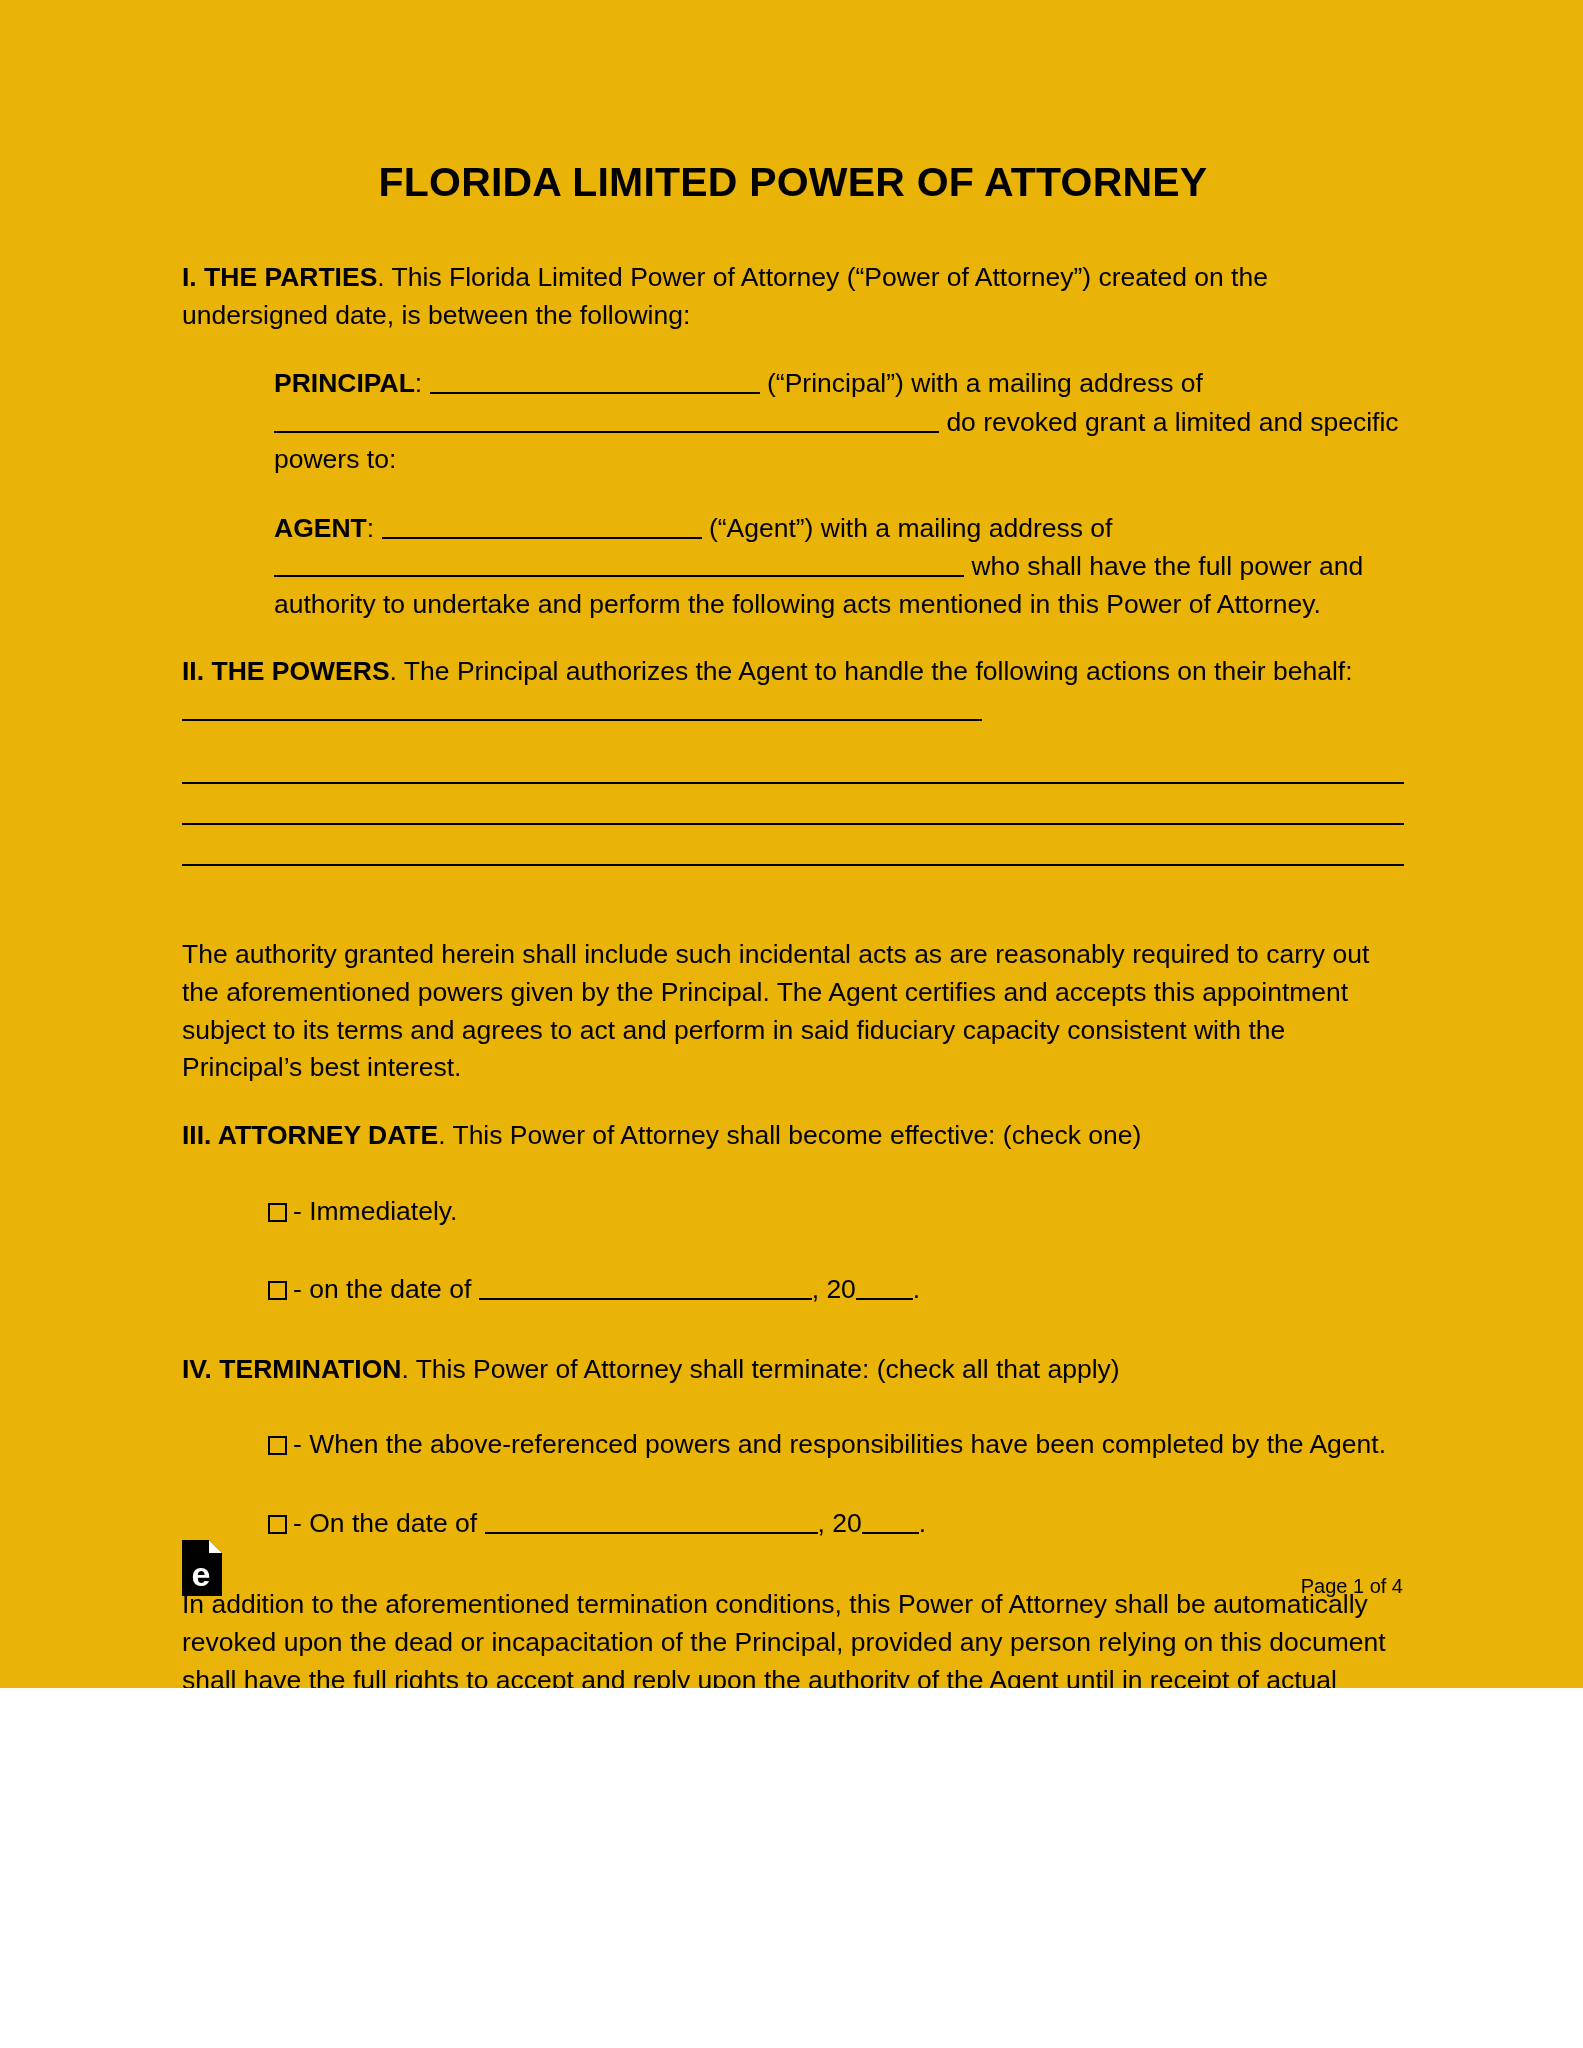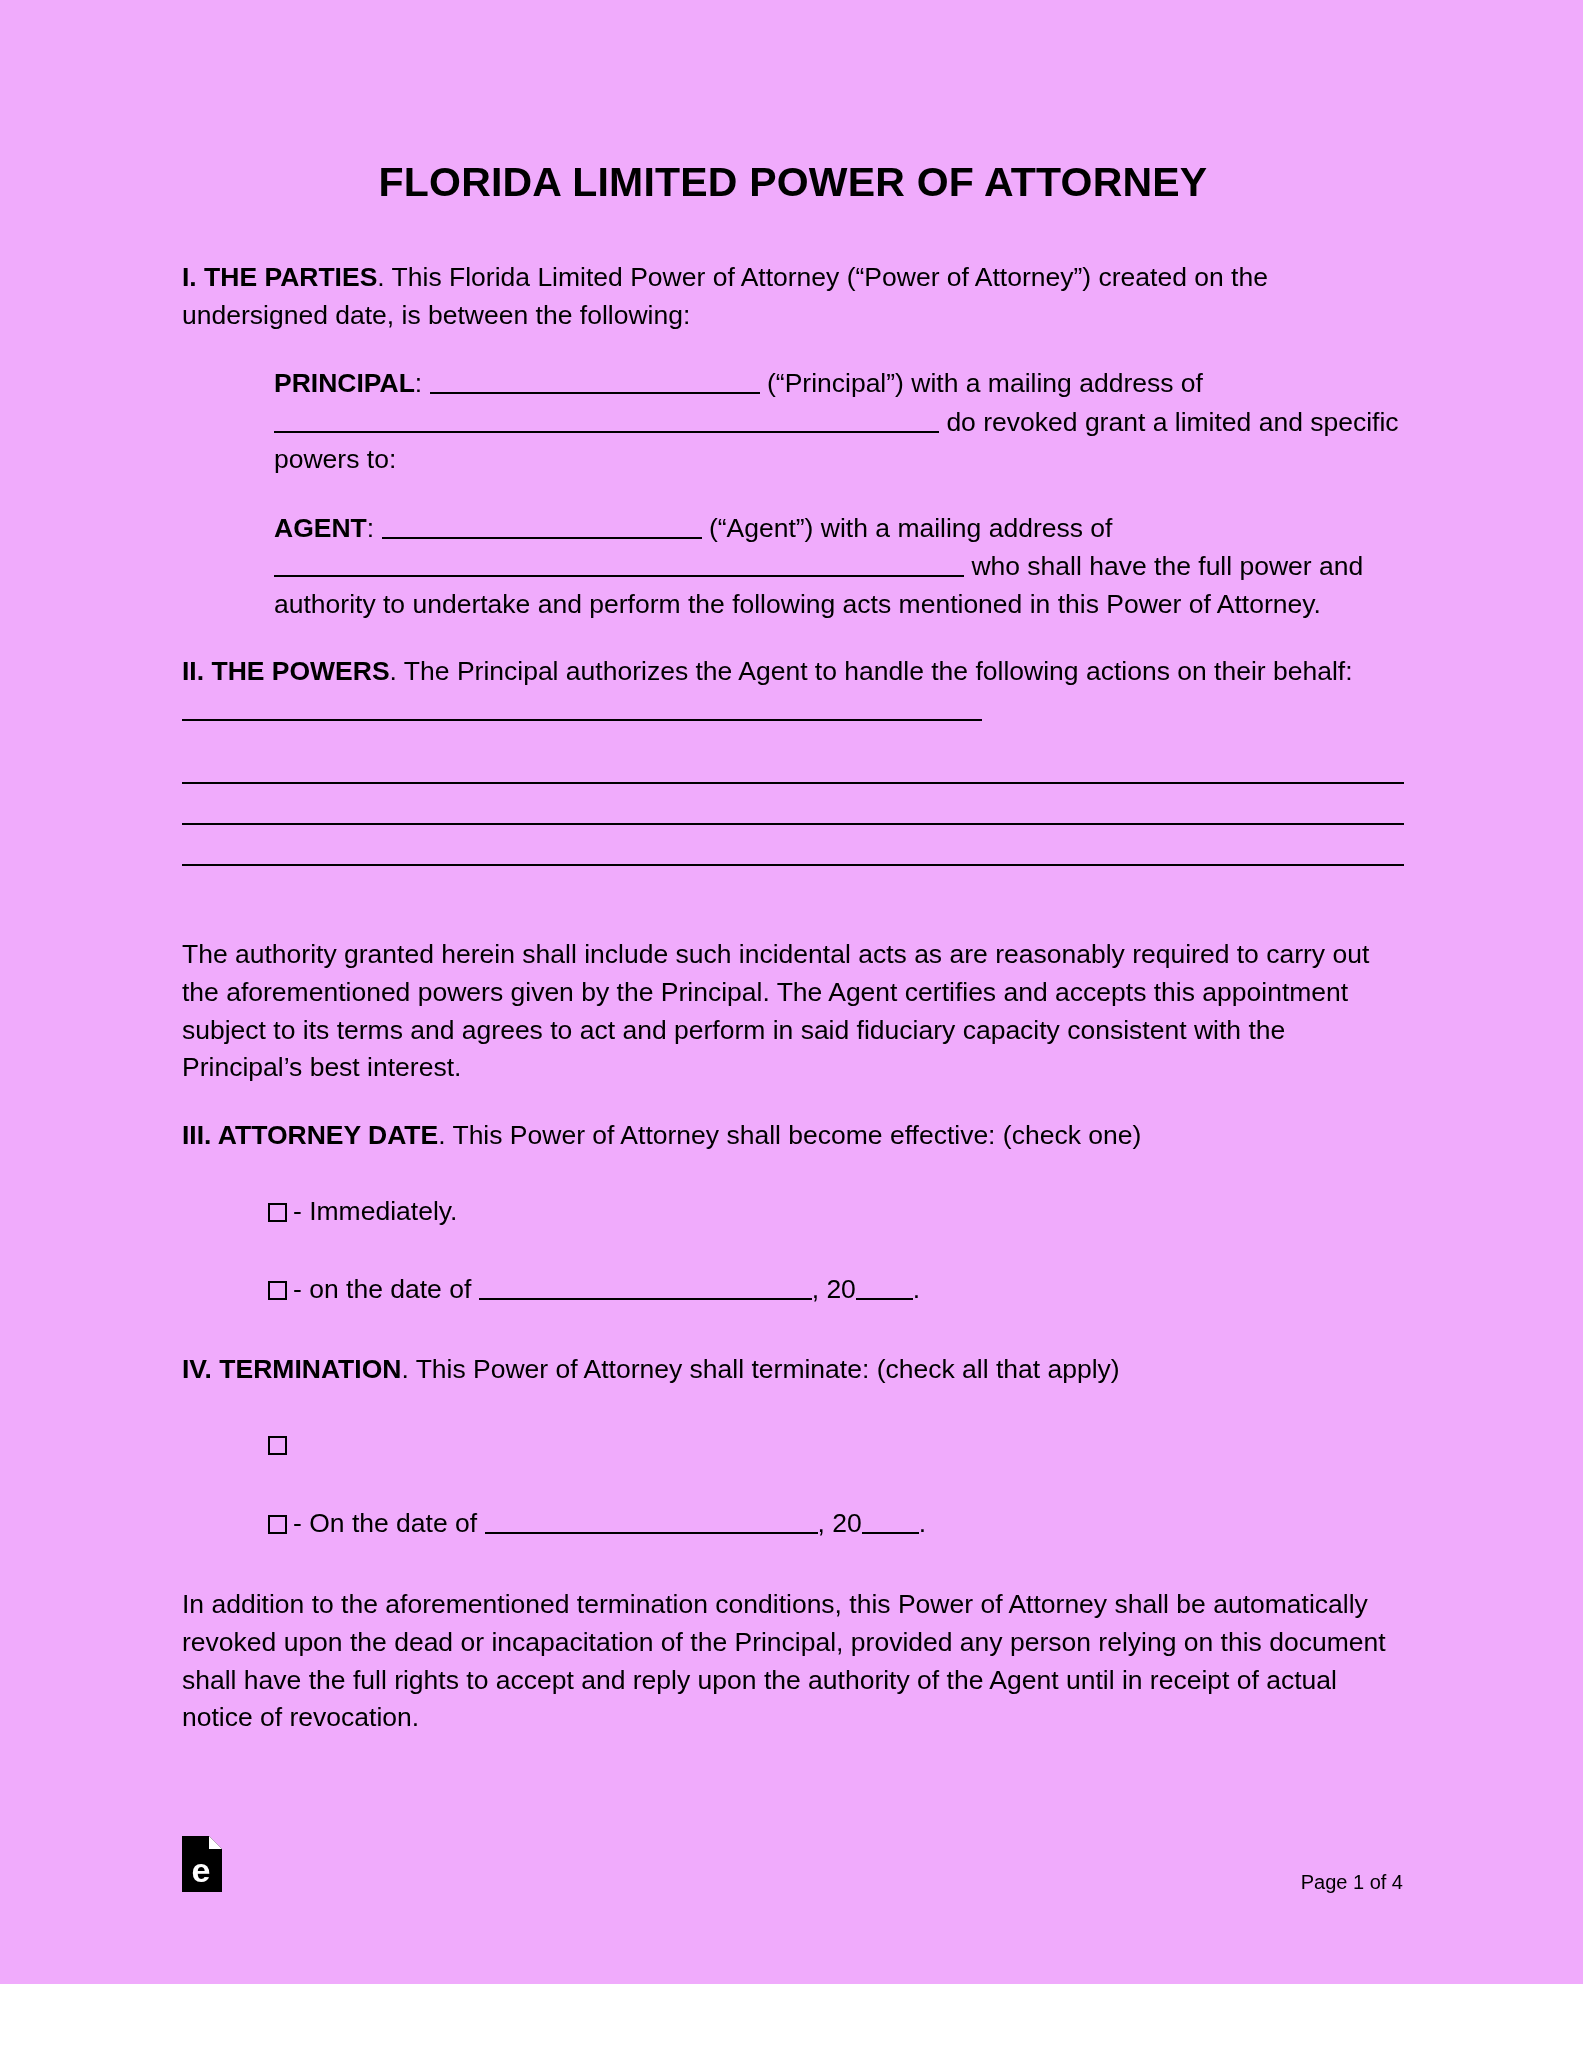--- a/index.html
+++ b/index.html
@@ -3,22 +3,22 @@
 <meta charset="utf-8">
 <style>
   html, body {
     margin: 0;
     padding: 0;
     background: #ffffff;
   }
   .page {
     position: relative;
     width: 1583px;
-    height: 1984px;
-    background: #f0abfc;
+    height: 1688px;
+    background: #eab308;
     font-family: "Liberation Sans", sans-serif;
     color: #000000;
     box-sizing: border-box;
     overflow: hidden;
   }
   .content {
     position: absolute;
     left: 182px;
     top: 160px;
     width: 1222px;
@@ -139,21 +139,21 @@
       <span class="cb"></span><span>- Immediately.</span>
     </div>
 
     <div class="check-item" style="margin-bottom:42px;">
       <span class="cb"></span><span>- on the date of</span> <span class="blank w-date"></span><span>, 20</span><span class="blank w-yr"></span><span>.</span>
     </div>
 
     <p class="para" style="margin-bottom:38px;"><span class="b">IV. TERMINATION</span><span>. This Power of Attorney shall terminate: (check all that apply)</span></p>
 
     <div class="check-item">
-      <span class="cb"></span>
+      <span class="cb"></span><span>- When the above-referenced powers and responsibilities have been completed by the Agent.</span>
     </div>
 
 
     <div class="check-item" style="margin-bottom:44px;">
       <span class="cb"></span><span>- On the date of</span> <span class="blank w-date"></span><span>, 20</span><span class="blank w-yr"></span><span>.</span>
     </div>
 
     <p class="para">In addition to the aforementioned termination conditions, this Power of Attorney shall be automatically revoked upon the dead or incapacitation of the Principal, provided any person relying on this document shall have the full rights to accept and reply upon the authority of the Agent until in receipt of actual notice of revocation.</p>
 
   </div>

